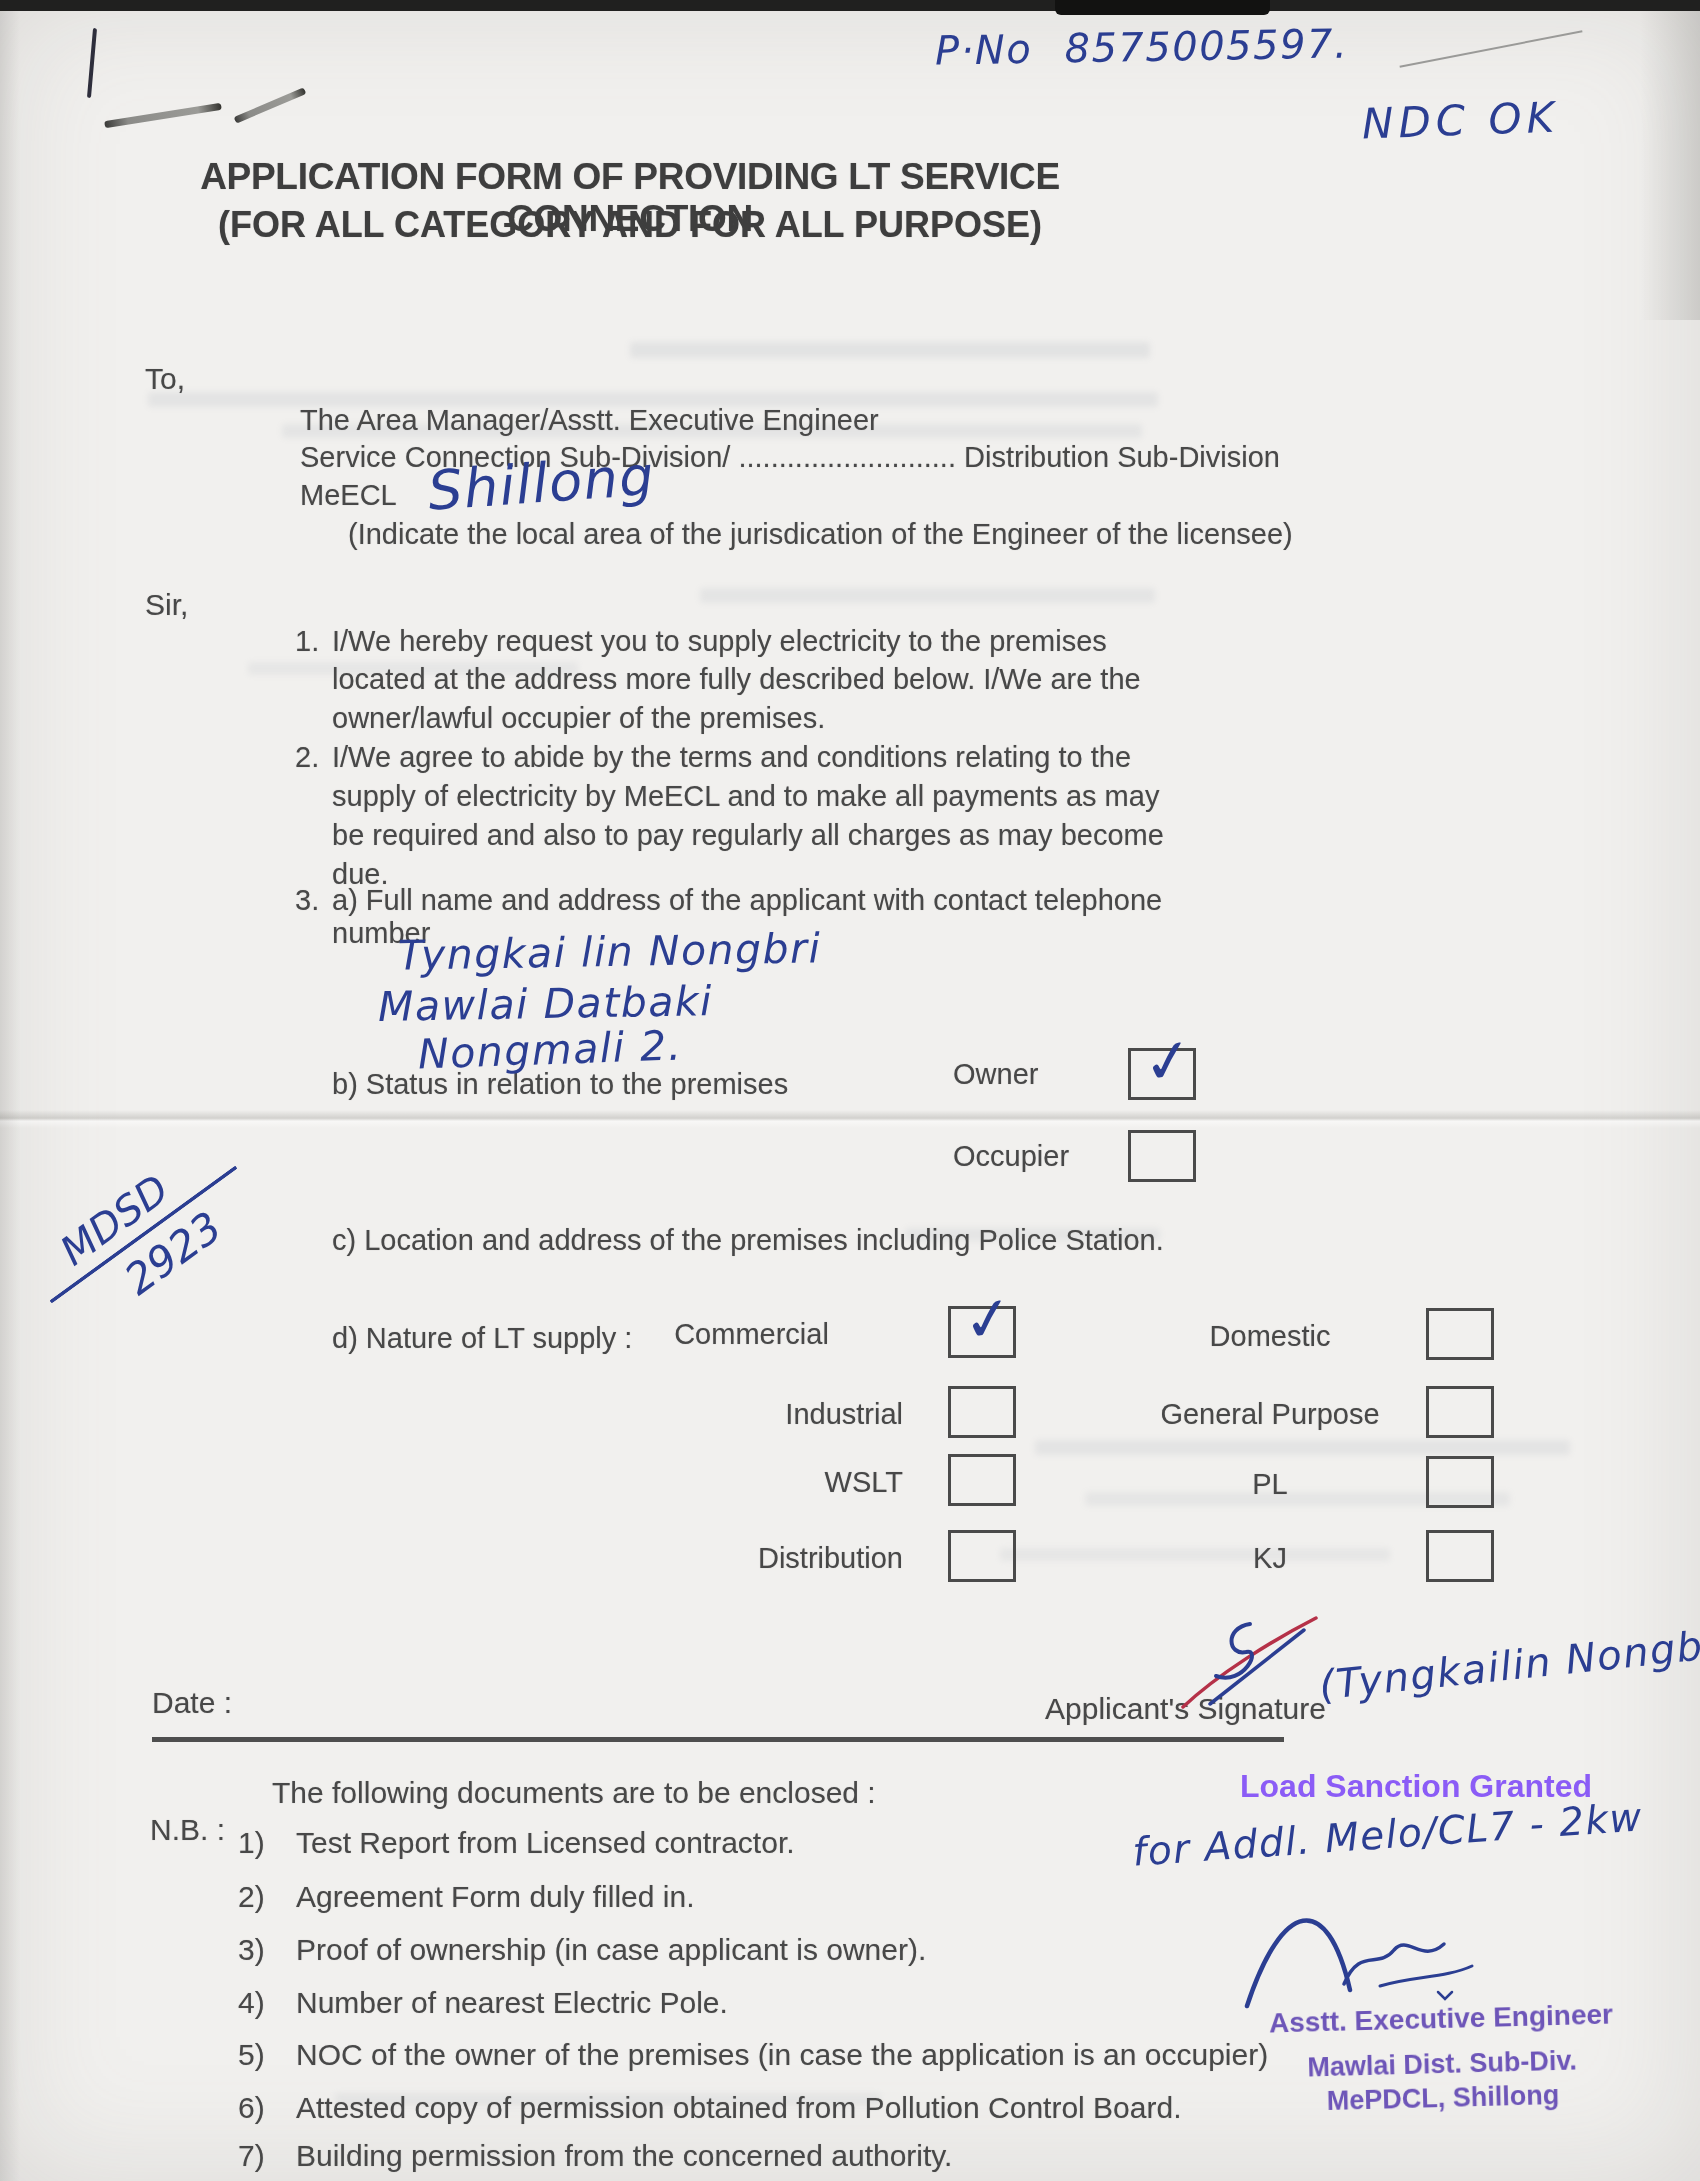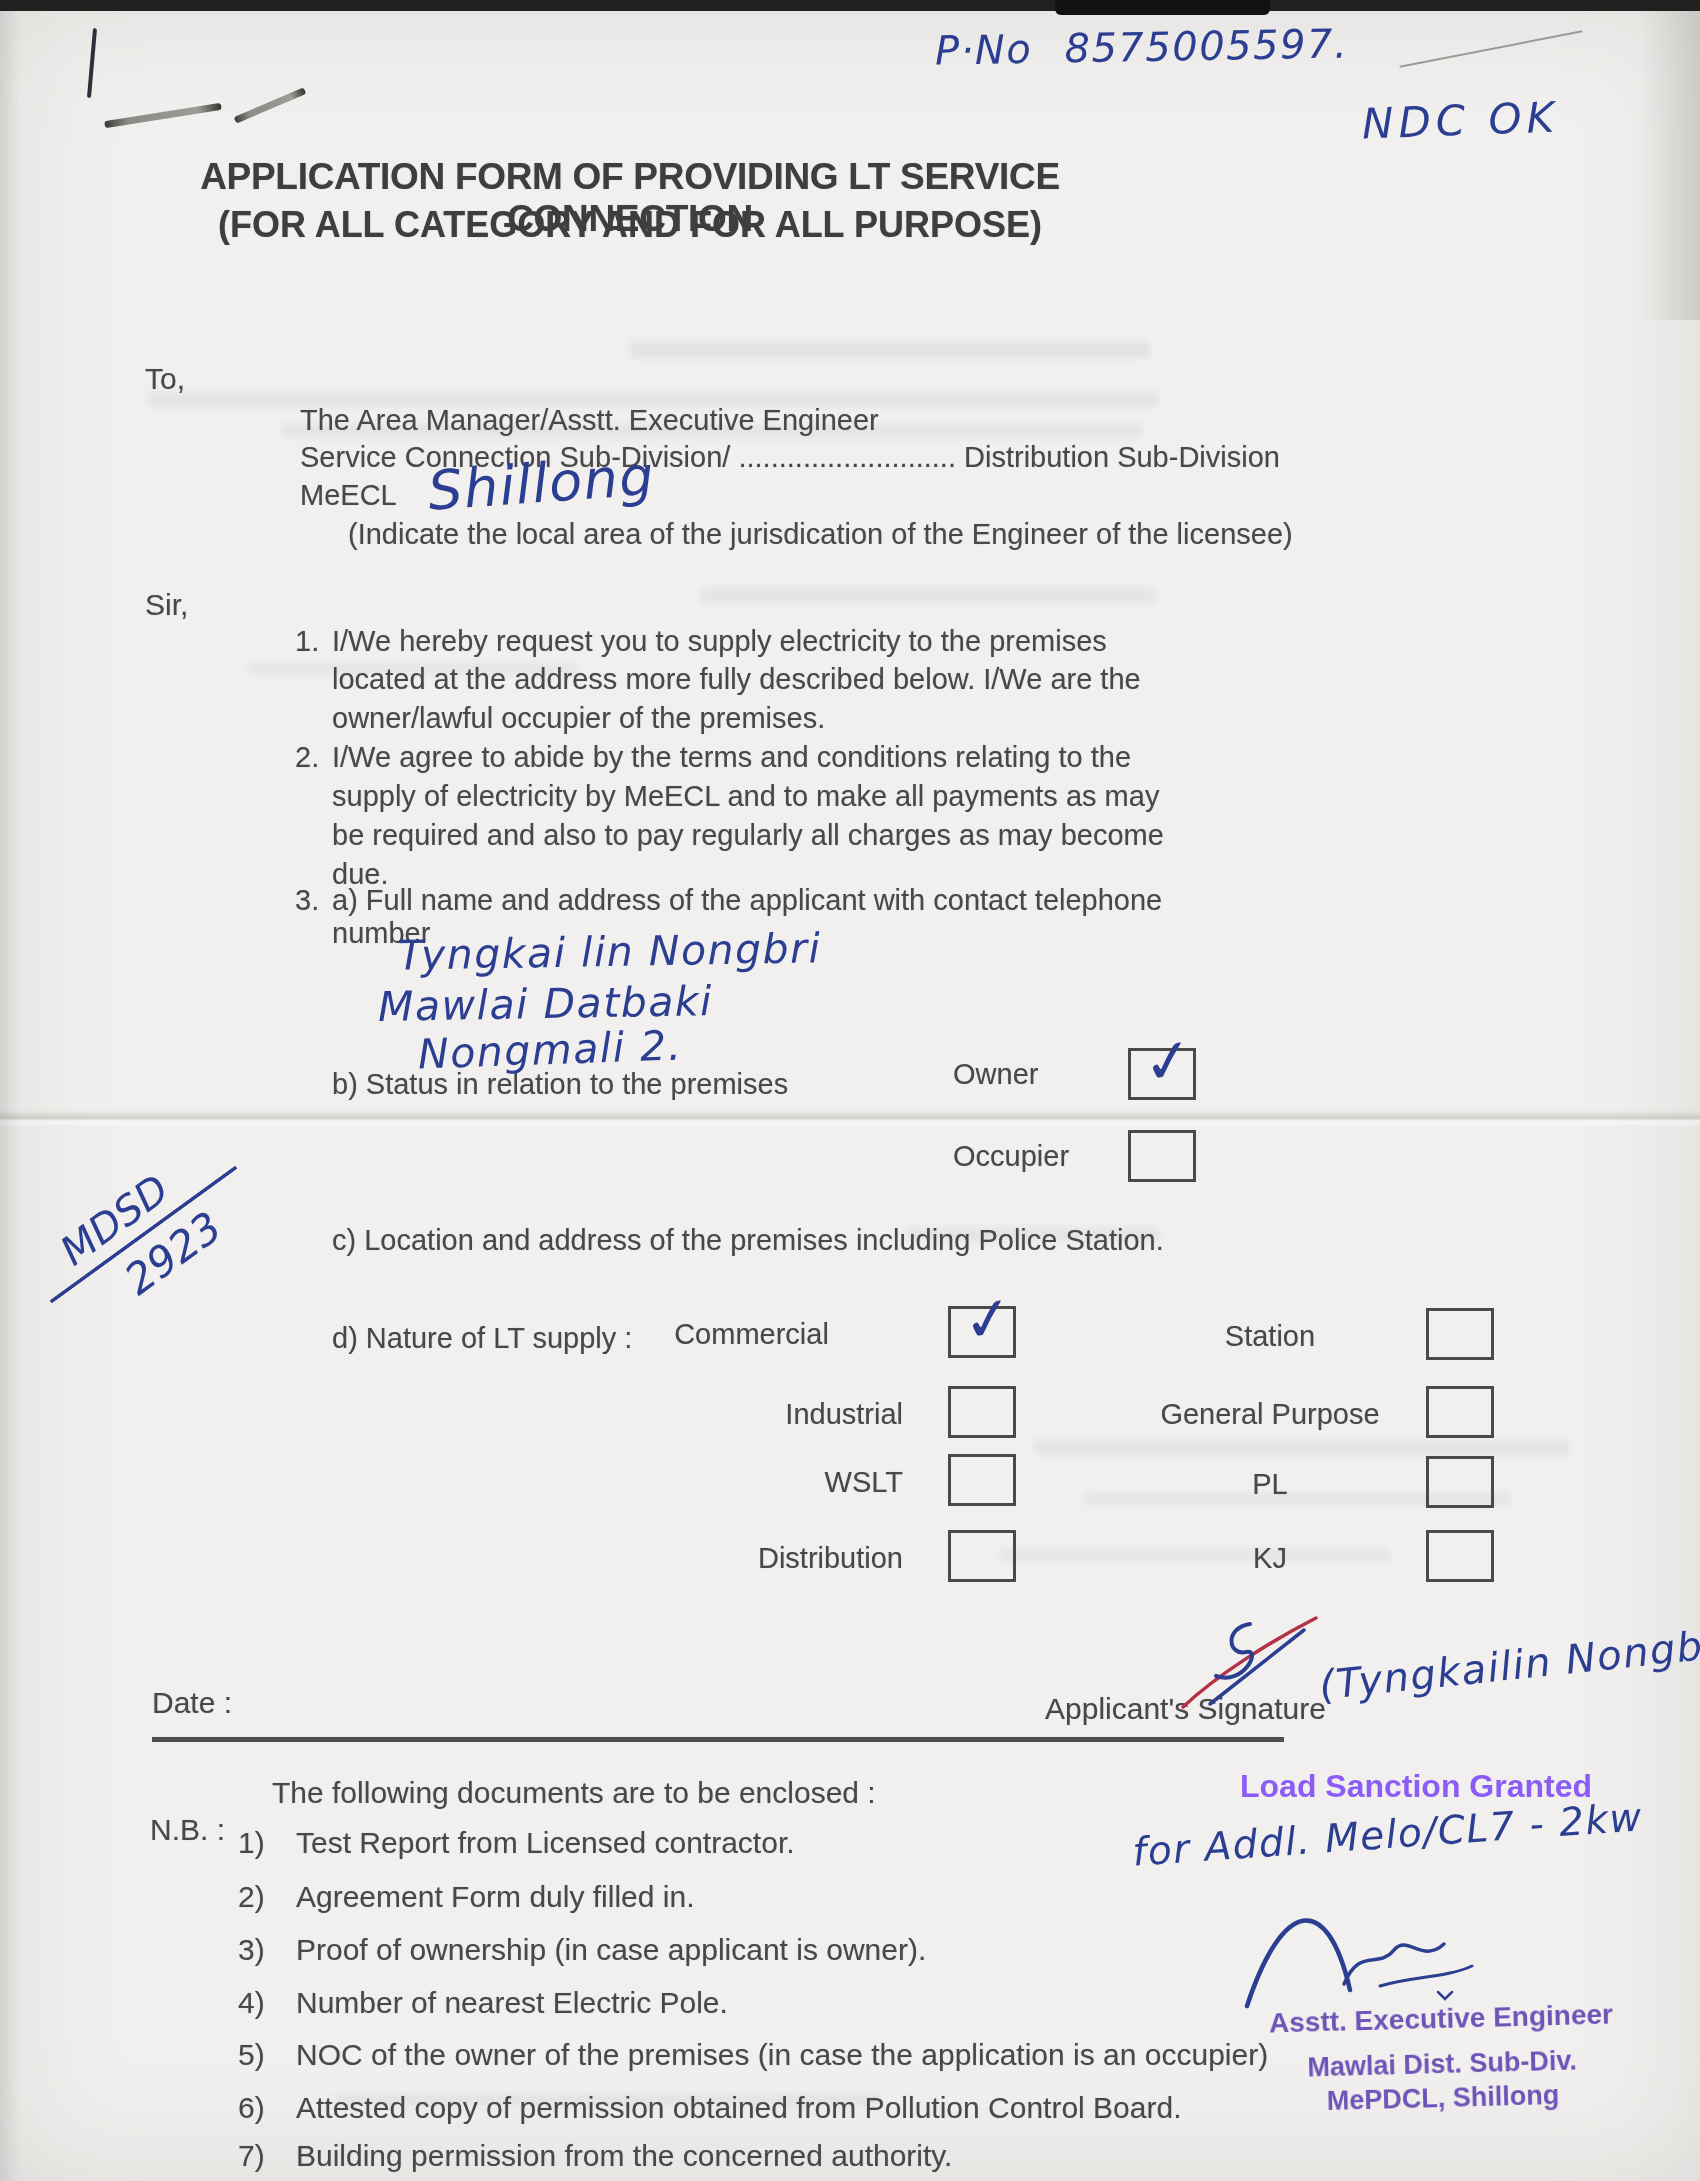--- a/index.html
+++ b/index.html
@@ -138,21 +138,21 @@
 
   <div class="print fs29" style="left:600px;top:1318px;width:303px;text-align:center;">Commercial</div>
   <div class="checkbox checked" style="left:948px;top:1306px;"></div>
   <div class="print fs29" style="left:600px;top:1398px;width:303px;text-align:right;">Industrial</div>
   <div class="checkbox" style="left:948px;top:1386px;"></div>
   <div class="print fs29" style="left:600px;top:1466px;width:303px;text-align:right;">WSLT</div>
   <div class="checkbox" style="left:948px;top:1454px;"></div>
   <div class="print fs29" style="left:600px;top:1542px;width:303px;text-align:right;">Distribution</div>
   <div class="checkbox" style="left:948px;top:1530px;"></div>
 
-  <div class="print fs29" style="left:1130px;top:1320px;width:280px;text-align:center;">Station</div>
+  <div class="print fs29" style="left:1130px;top:1320px;width:280px;text-align:center;">Domestic</div>
   <div class="checkbox" style="left:1426px;top:1308px;"></div>
   <div class="print fs29" style="left:1130px;top:1398px;width:280px;text-align:center;">General Purpose</div>
   <div class="checkbox" style="left:1426px;top:1386px;"></div>
   <div class="print fs29" style="left:1130px;top:1468px;width:280px;text-align:center;">PL</div>
   <div class="checkbox" style="left:1426px;top:1456px;"></div>
   <div class="print fs29" style="left:1130px;top:1542px;width:280px;text-align:center;">KJ</div>
   <div class="checkbox" style="left:1426px;top:1530px;"></div>
 
   <svg class="sig-svg" style="left:1158px;top:1612px;" width="210" height="105" viewBox="0 0 210 105">
     <path d="M25,95 C60,62 115,28 158,6" stroke="#b53148" stroke-width="3.5" fill="none" stroke-linecap="round"></path>

